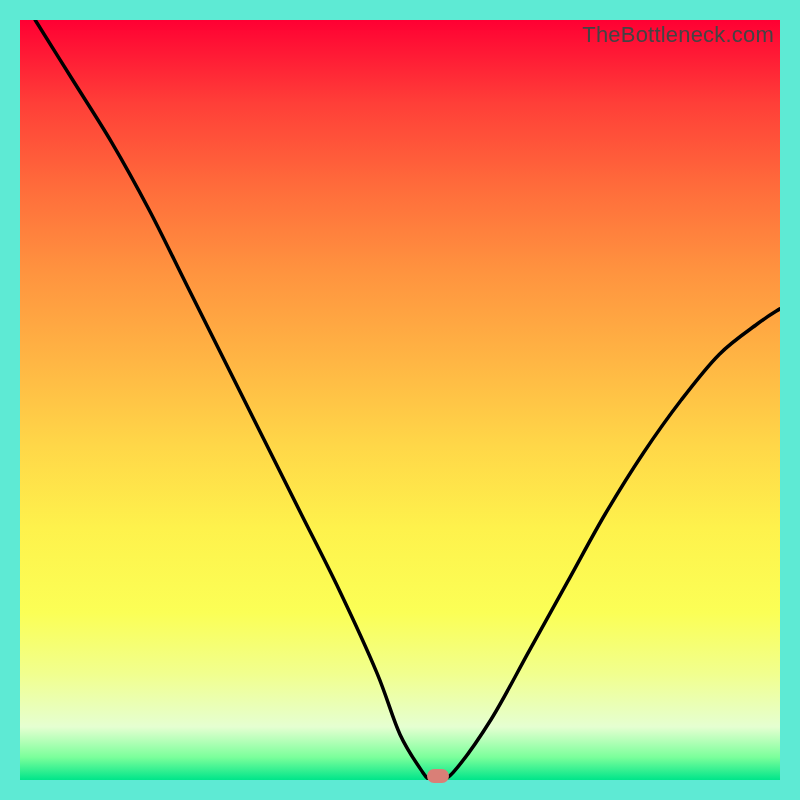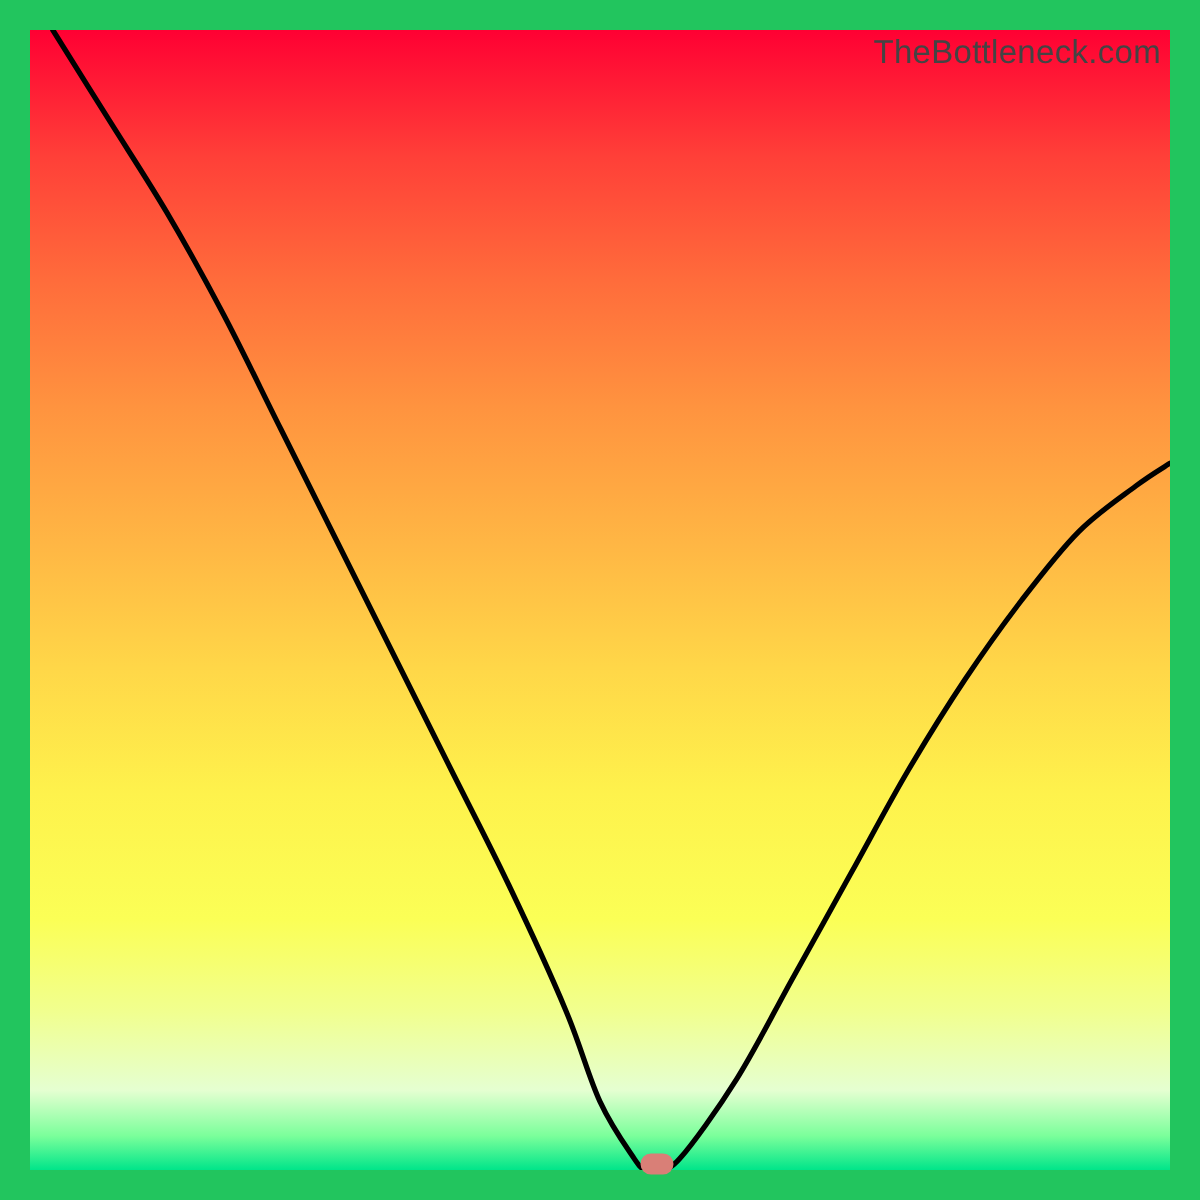--- a/index.html
+++ b/index.html
@@ -7,21 +7,21 @@
     padding: 0;
     width: 800px;
     height: 800px;
     background: #000;
     font-family: Arial, Helvetica, sans-serif;
   }
   .frame {
     position: relative;
     width: 800px;
     height: 800px;
-    background: #22c55e;
+    background: #5eead4;
   }
   .plot-area {
     position: absolute;
     left: 20px;
     top: 20px;
     width: 760px;
     height: 760px;
     background: linear-gradient(to bottom,
       #ff0033 0%,
       #ff3f38 11%,

